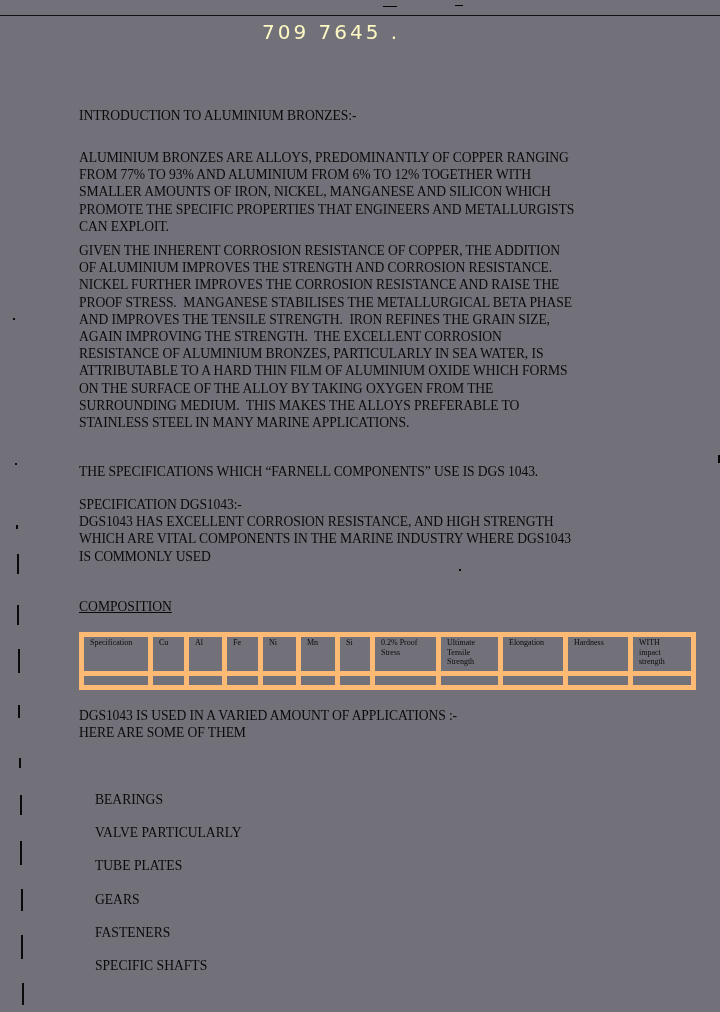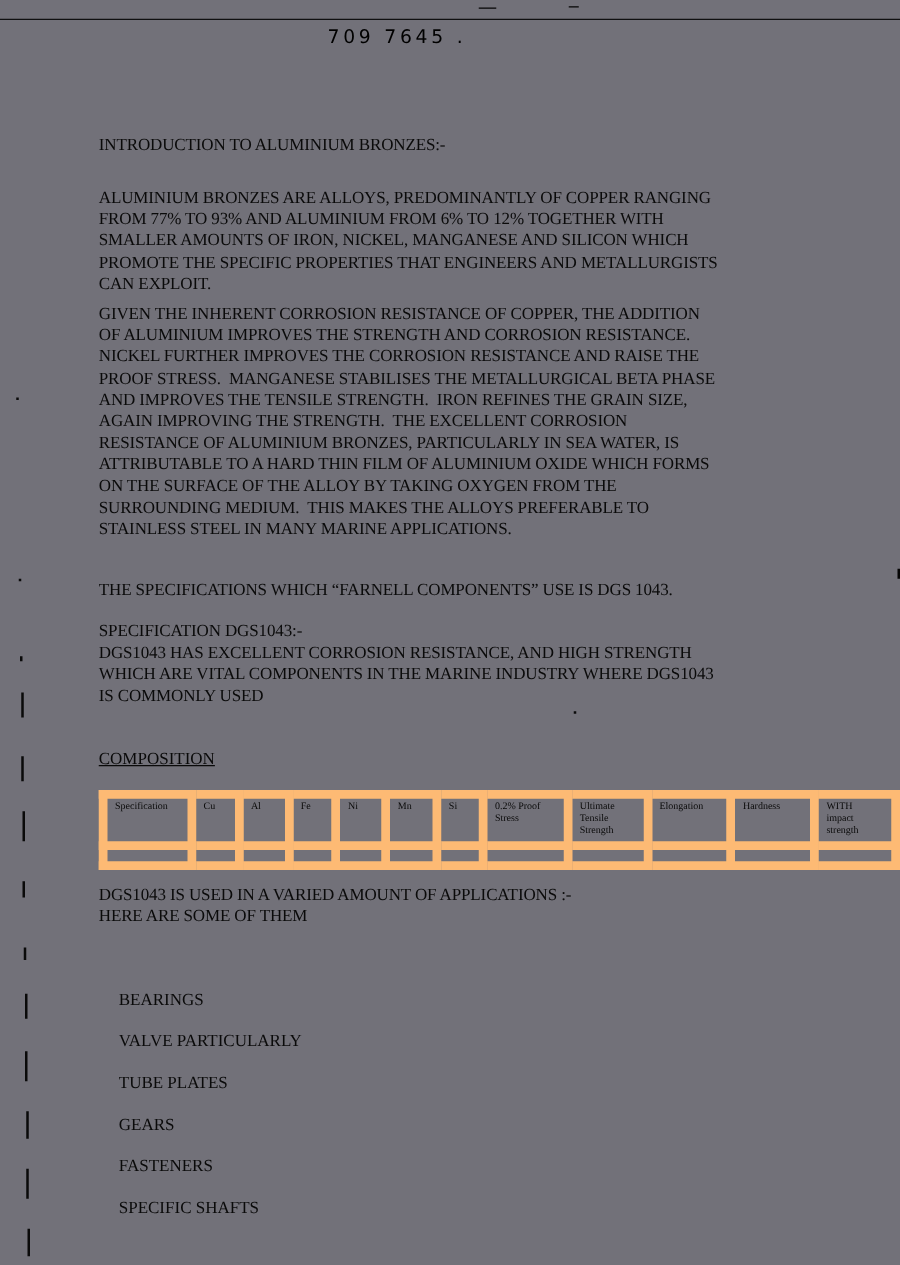--- a/index.html
+++ b/index.html
@@ -17,23 +17,23 @@
     }
     .scan-line {
       position: absolute;
       background: #050505;
     }
     .handwritten {
       position: absolute;
       left: 262px;
       top: 20px;
       font-family: "DejaVu Sans", sans-serif;
-      font-size: 15px;
+      font-size: 20px;
       letter-spacing: 3px;
-      color: #000000;
+      color: #fef9c3;
       font-weight: normal;
     }
     .text-block {
       position: absolute;
       left: 79px;
       font-size: 13.6px;
       line-height: 17.2px;
       white-space: pre;
       letter-spacing: -0.1px;
     }
@@ -53,21 +53,21 @@
     }
     table.comp {
       position: absolute;
       left: 79px;
       top: 632px;
       border-collapse: collapse;
       font-size: 8px;
       line-height: 9.5px;
     }
     table.comp td {
-      border: 7px solid #fdba74;
+      border: 5px solid #fdba74;
       vertical-align: top;
       padding: 1px 3px 0 6px;
       white-space: pre;
     }
     table.comp tr.hdr td { height: 33px; }
     table.comp tr.blank td { height: 8px; }
     table.comp tr.data td { height: 10px; font-size: 8.5px; }
     .apps { top: 707px; }
     .list {
       position: absolute;

